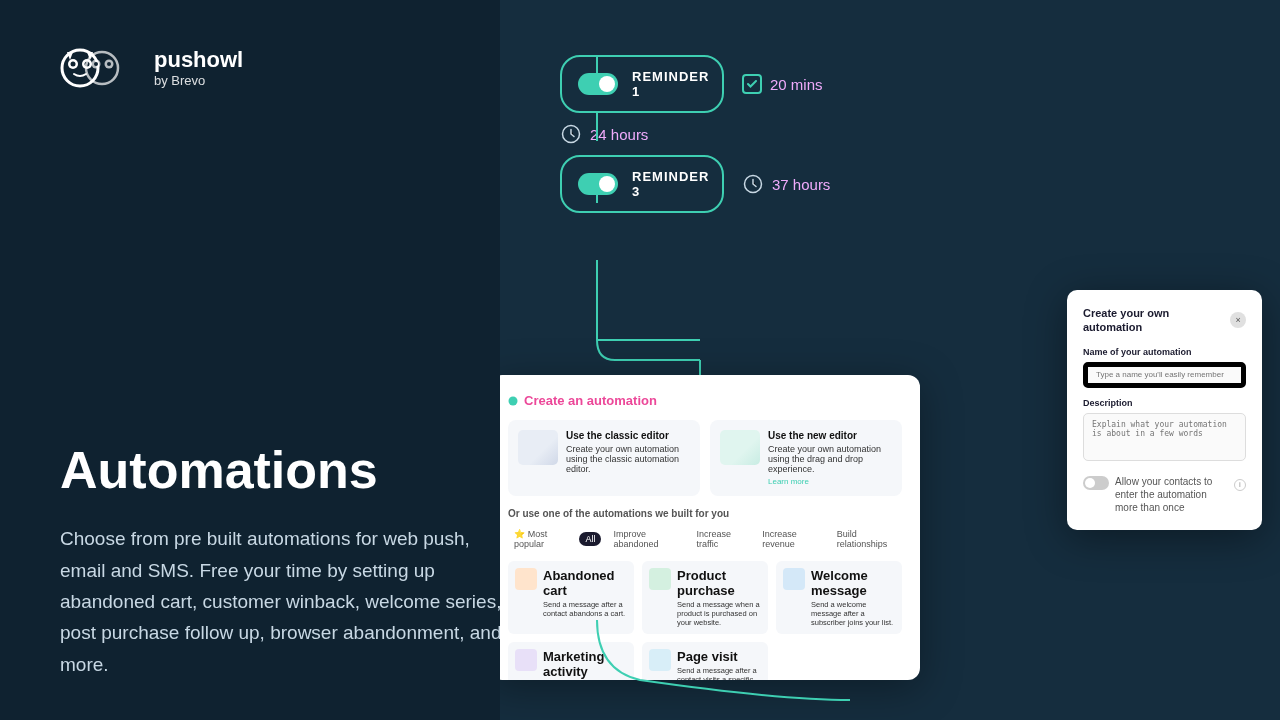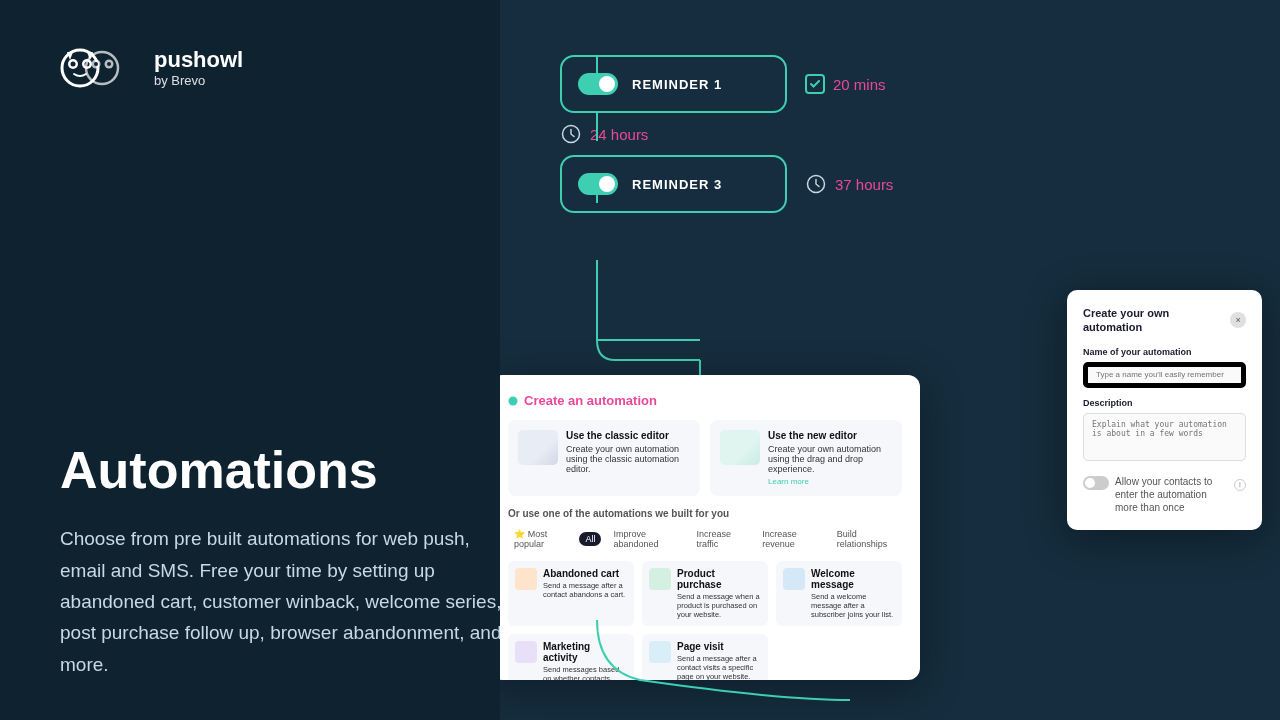--- a/index.html
+++ b/index.html
@@ -88,25 +88,25 @@
       gap: 10px;
     }
 
     .reminder-row {
       display: flex;
       align-items: center;
       gap: 18px;
     }
 
     .reminder-card {
-      width: 227px;
+      width: 164px;
       height: 58px;
       background: transparent;
       border: 2px solid #3ecfb2;
-      border-radius: 14px;
+      border-radius: 20px;
       display: flex;
       align-items: center;
       gap: 14px;
       padding: 0 16px;
     }
 
     .toggle {
       width: 40px;
       height: 22px;
       background: #3ecfb2;
@@ -130,21 +130,21 @@
       color: #ffffff;
       font-size: 13px;
       font-weight: 700;
       letter-spacing: 1px;
     }
 
     .reminder-time {
       display: flex;
       align-items: center;
       gap: 8px;
-      color: #ec4899;
+      color: #f0abfc;
       font-size: 15px;
     }
 
     .time-icon {
       width: 22px;
       height: 22px;
       display: inline-flex;
       align-items: center;
       justify-content: center;
     }
@@ -268,21 +268,21 @@
       flex-shrink: 0;
     }
 
     .ca-item-text {
       font-size: 7.5px;
       color: #333;
     }
 
     .ca-item-text strong {
       display: block;
-      font-size: 10px;
+      font-size: 13px;
       color: #111;
       margin-bottom: 2px;
     }
 
     
     .create-own-panel {
       position: absolute;
       top: 290px;
       right: 18px;
       width: 195px;

